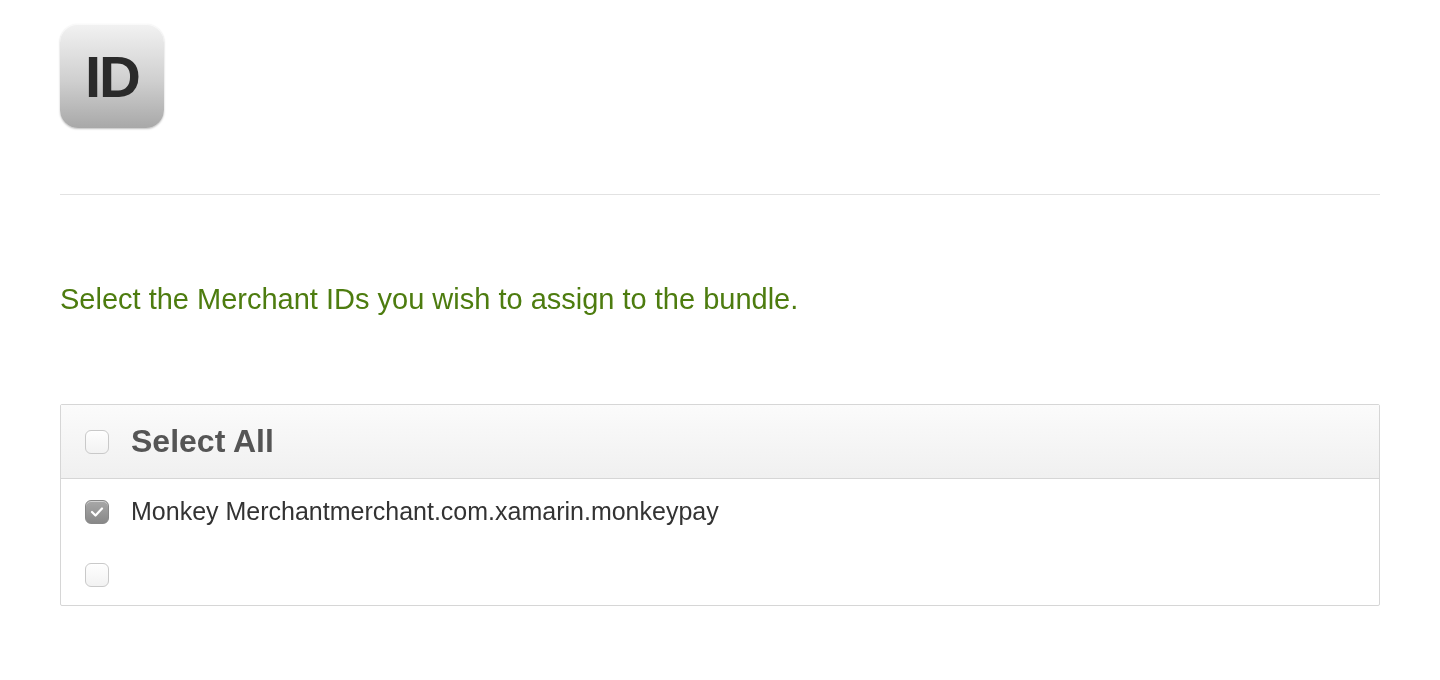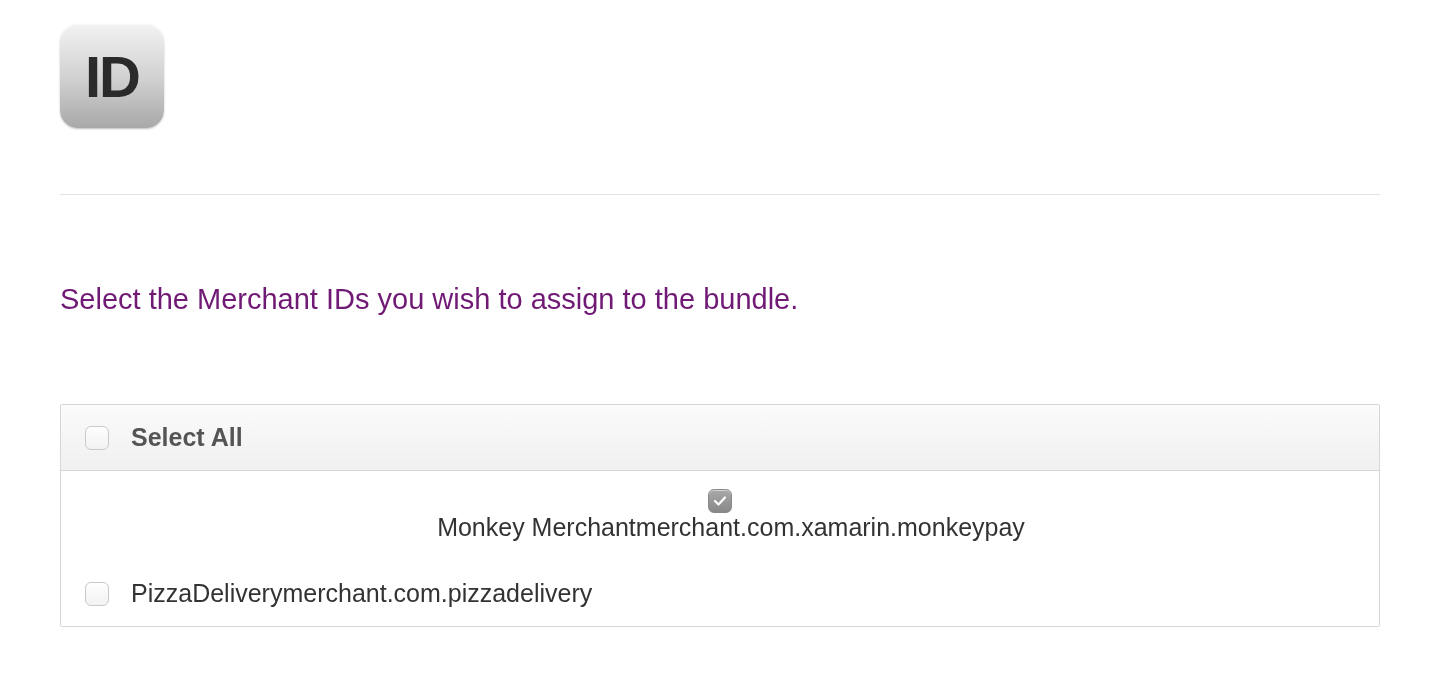--- a/index.html
+++ b/index.html
@@ -40,21 +40,21 @@
     }
     .page-title {
       font-size: 40px;
       font-weight: 700;
       color: #222;
       letter-spacing: -0.5px;
     }
     .instruction {
       margin-top: 88px;
       font-size: 29px;
-      color: #701a75;
+      color: #4d7c0f;
       font-weight: 400;
     }
     .table {
       margin-top: 88px;
       border: 1px solid #d6d6d6;
       border-radius: 2px;
     }
     .table-header {
       background: linear-gradient(to bottom, #fbfbfb, #f0f0f0);
       border-bottom: 1px solid #d6d6d6;
@@ -82,38 +82,37 @@
     .checkbox.checked svg {
       display: block;
     }
     .checkbox svg {
       display: none;
       width: 16px;
       height: 16px;
     }
     .select-all-label {
       margin-left: 22px;
-      font-size: 25px;
+      font-size: 32px;
       font-weight: 700;
       color: #555;
     }
     .selected-count {
       margin-left: auto;
       font-size: 25px;
       font-weight: 600;
       color: #e02020;
     }
     .table-row {
       display: flex;
       align-items: center;
       padding: 18px 24px;
     }
     .table-row:not(:last-child) {
       border-bottom: 1px solid transparent;
-      flex-direction: column;
     }
     .row-label {
       margin-left: 22px;
       font-size: 25px;
       color: #333;
     }
   </style>
 </head>
 <body>
 
@@ -139,15 +138,14 @@
           <path d="M3 8 L6.5 11.5 L13 4.5" stroke="#fff" stroke-width="2.2" fill="none" stroke-linecap="round" stroke-linejoin="round"></path>
         </svg>
     </div>
     <span class="row-label">Monkey Merchantmerchant.com.xamarin.monkeypay</span>
   </div>
 
   <div class="table-row">
     <div class="checkbox">
       
     </div>
-    <span class="row-label">PizzaDeliverymerchant.com.pizzadelivery</span>
   </div>
 </div>
 
 </body></html>

